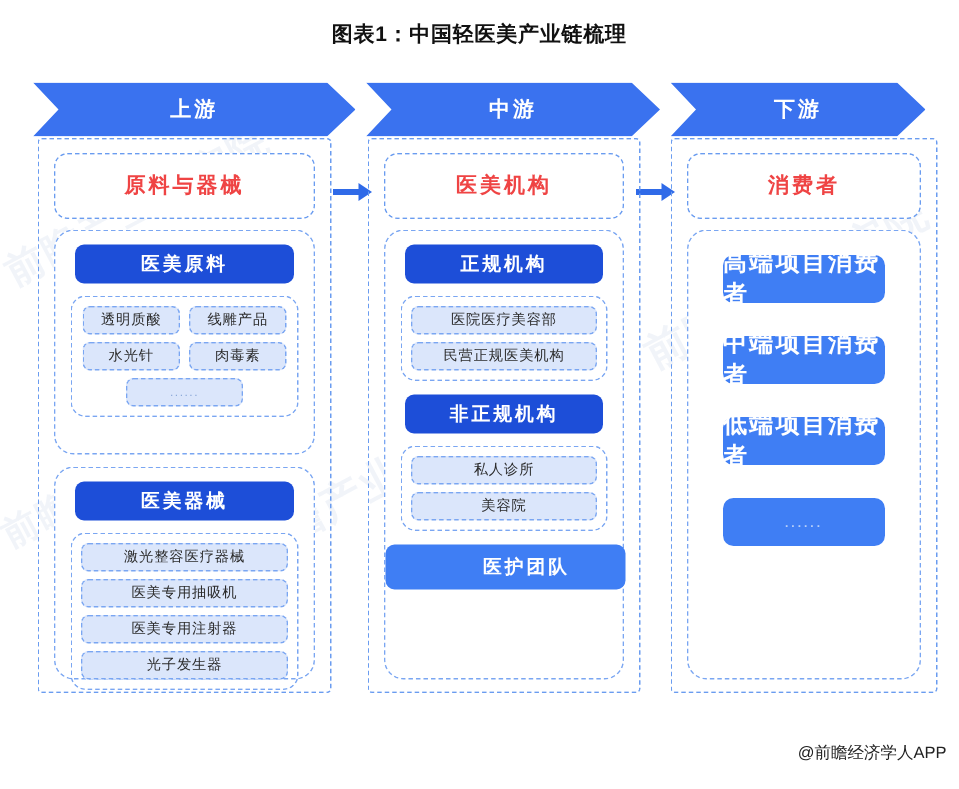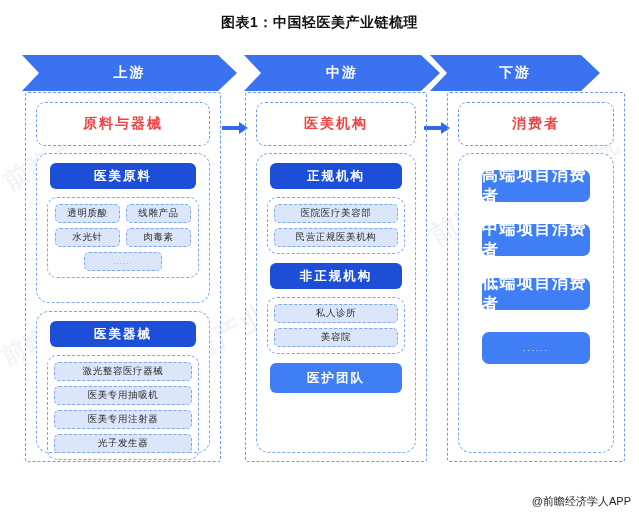--- a/index.html
+++ b/index.html
@@ -34,21 +34,21 @@
   .band{position:absolute;top:55px;left:22px;width:595px;height:36px;}
   .chev{
     position:absolute;top:0;height:36px;background:#3a72ef;
     display:flex;align-items:center;justify-content:center;
     color:#fff;font-size:14px;font-weight:bold;letter-spacing:2px;
   }
   .chev.c1{left:0px;width:215px;
     clip-path:polygon(0 0, 196px 0, 215px 18px, 196px 36px, 0 36px, 17px 18px);}
   .chev.c2{left:222px;width:196px;
     clip-path:polygon(0 0, 177px 0, 196px 18px, 177px 36px, 0 36px, 17px 18px);}
-  .chev.c3{left:408px;width:170px;
+  .chev.c3{left:425px;width:170px;
     clip-path:polygon(0 0, 151px 0, 170px 18px, 151px 36px, 0 36px, 17px 18px);}
 
   
   .col{
     position:absolute;top:92px;
     border:1.5px dashed #6a9cf0;border-radius:3px;
     background:transparent;
     box-sizing:border-box;
   }
   .col.col1{left:25px;width:196px;height:370px;}
@@ -105,21 +105,21 @@
   #g-device{top:218px;height:142px;}
   #g-device .sub-wrap{gap:5px;}
 
   
   #g-wrap2{top:60px;height:300px;left:10px;right:10px;}
   .grp-inner{position:relative;}
   .title-btn{
     margin:0 auto;width:calc(100% - 26px);height:26px;
     background:#3f7ef4;border-radius:6px;color:#fff;
     display:flex;align-items:center;justify-content:center;
-    font-size:12.5px;font-weight:bold;letter-spacing:2px;
+    font-size:12.5px;font-weight:bold;letter-spacing:2px;padding-left:28px;
   }
 
   
   #g-consumer{top:60px;height:300px;}
   .big-btn{
     margin:0 auto 22px;width:calc(100% - 46px);height:32px;
     background:#3f7ef4;border-radius:7px;color:#fff;
     display:flex;align-items:center;justify-content:center;
     font-size:16px;font-weight:bold;letter-spacing:1.5px;
   }

